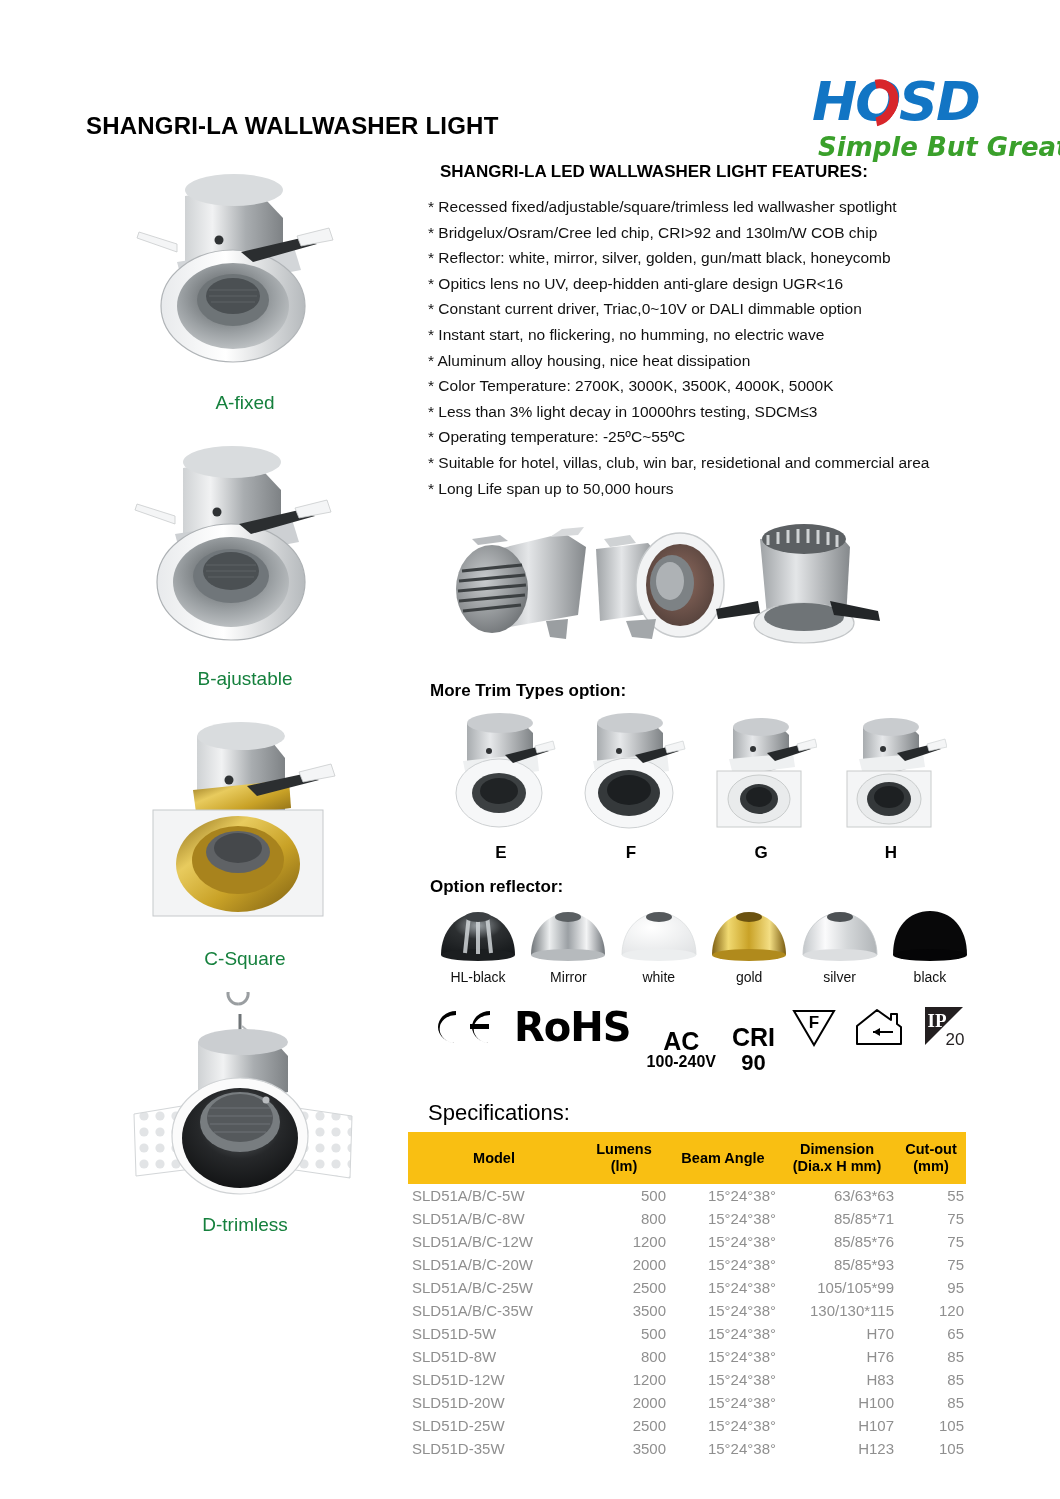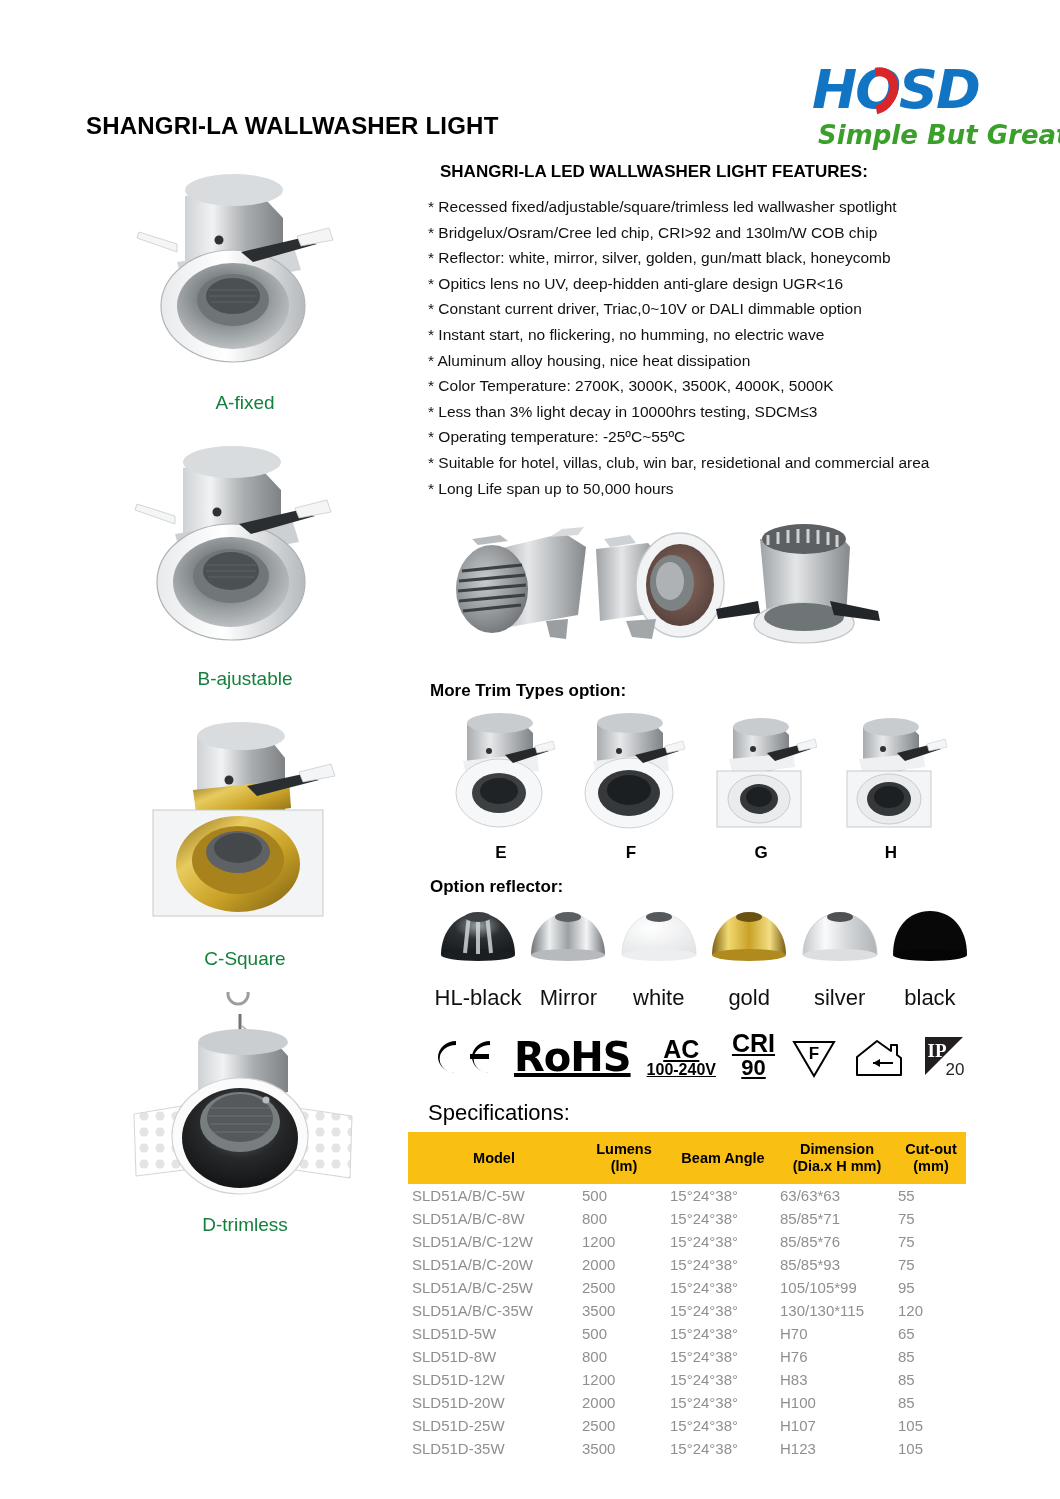--- a/index.html
+++ b/index.html
@@ -22,21 +22,21 @@
     left: 86px;
     top: 112px;
     font-size: 24px;
     font-weight: bold;
     letter-spacing: 0.2px;
     white-space: nowrap;
   }
   .logo-block {
     position: absolute;
     left: 812px;
-    top: 60px;
+    top: 72px;
     width: 186px;
     height: 92px;
   }
   .logo-word {
     position: relative;
     height: 62px;
     width: 186px;
   }
   .logo-letters {
     position: absolute;
@@ -142,33 +142,32 @@
 
   .reflector-row {
     display: flex;
     justify-content: space-between;
     align-items: flex-end;
     width: 540px;
     margin-left: 6px;
   }
   .reflector-cell { text-align: center; width: 88px; }
   .reflector-label {
-    font-size: 22px;
-    margin-top: 20px;
+    font-size: 14px;
+    margin-top: 4px;
     color: #111;
   }
 
   
   .cert-row {
     display: flex;
-    align-items: flex-end;
+    align-items: center;
     gap: 16px;
     margin: 16px 0 6px 6px;
     height: 52px;
-    text-decoration: underline;
   }
   .cert-ce { display: block; }
   .cert-rohs {
     font-size: 40px;
     font-weight: bold;
     letter-spacing: -1px;
     font-family: "DejaVu Sans", sans-serif;
     line-height: 44px;
   }
   .cert-stack { text-align: center; line-height: 1.05; }
@@ -200,21 +199,21 @@
     text-align: center;
     padding: 4px 2px;
     height: 44px;
     vertical-align: middle;
     line-height: 17px;
     border: none;
   }
   table.spec td {
     color: #8f8f8f;
     font-size: 15px;
-    text-align: left;
+    text-align: right;
     padding: 1px 2px;
     height: 21px;
     border: none;
     white-space: nowrap;
   }
   table.spec td.model { text-align: left; padding-left: 4px; }
   col.c-model   { width: 172px; }
   col.c-lumens  { width: 88px; }
   col.c-beam    { width: 110px; }
   col.c-dim     { width: 118px; }

